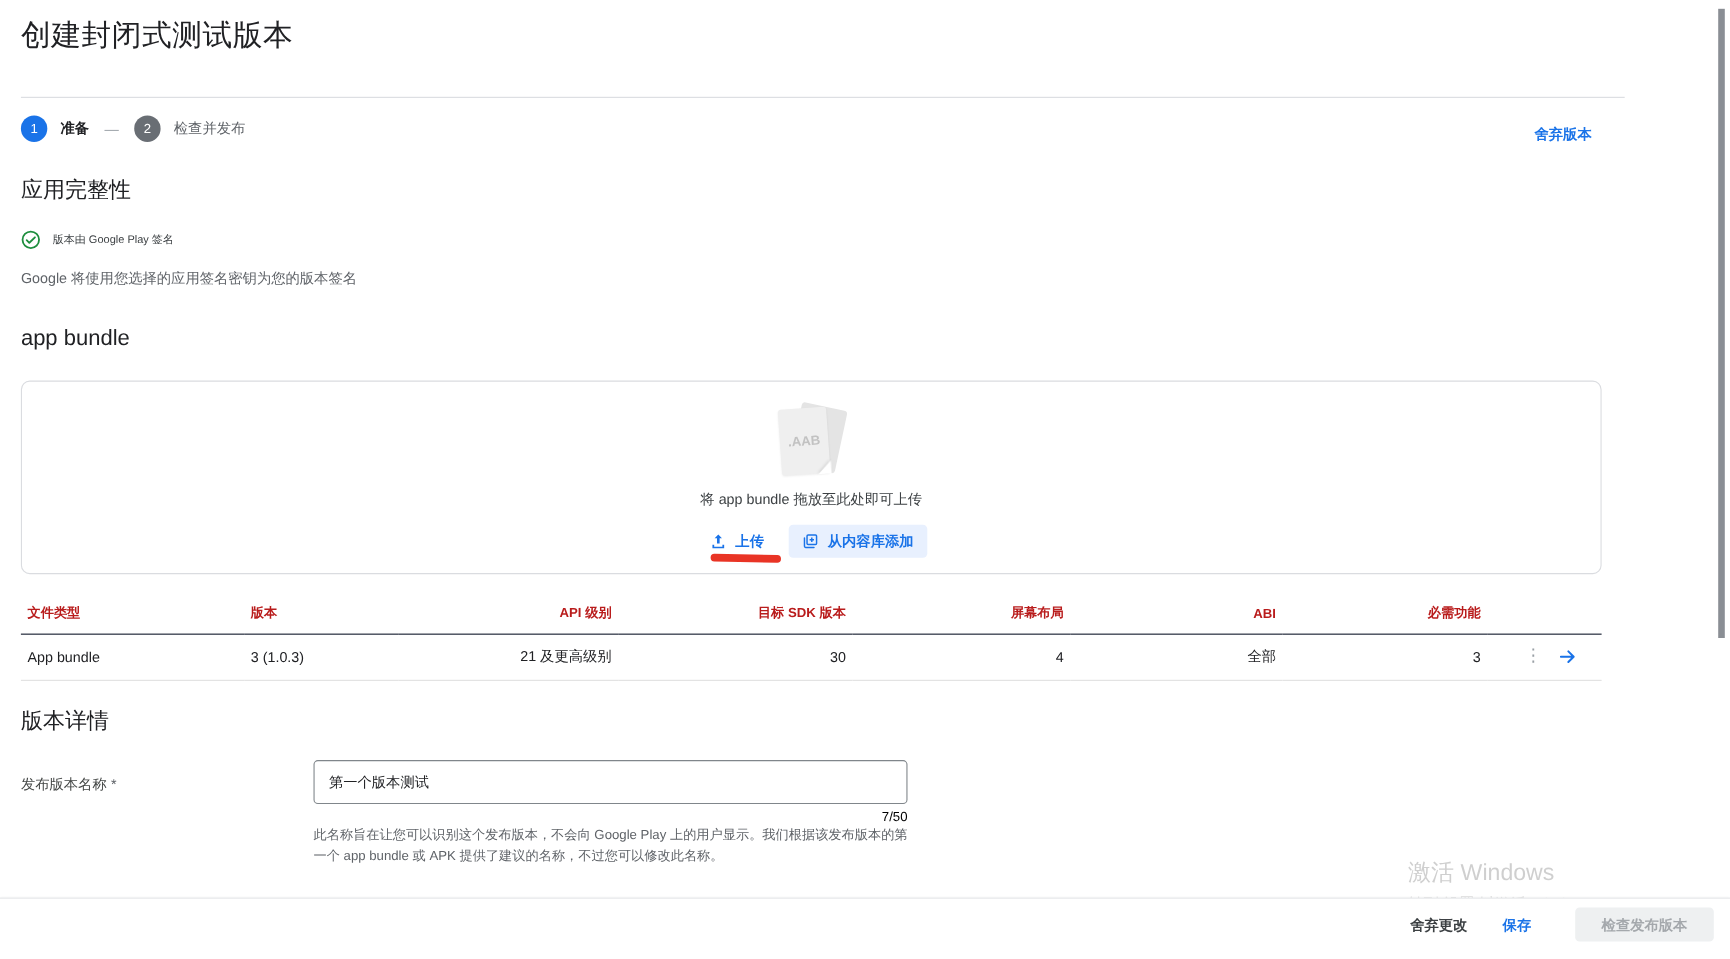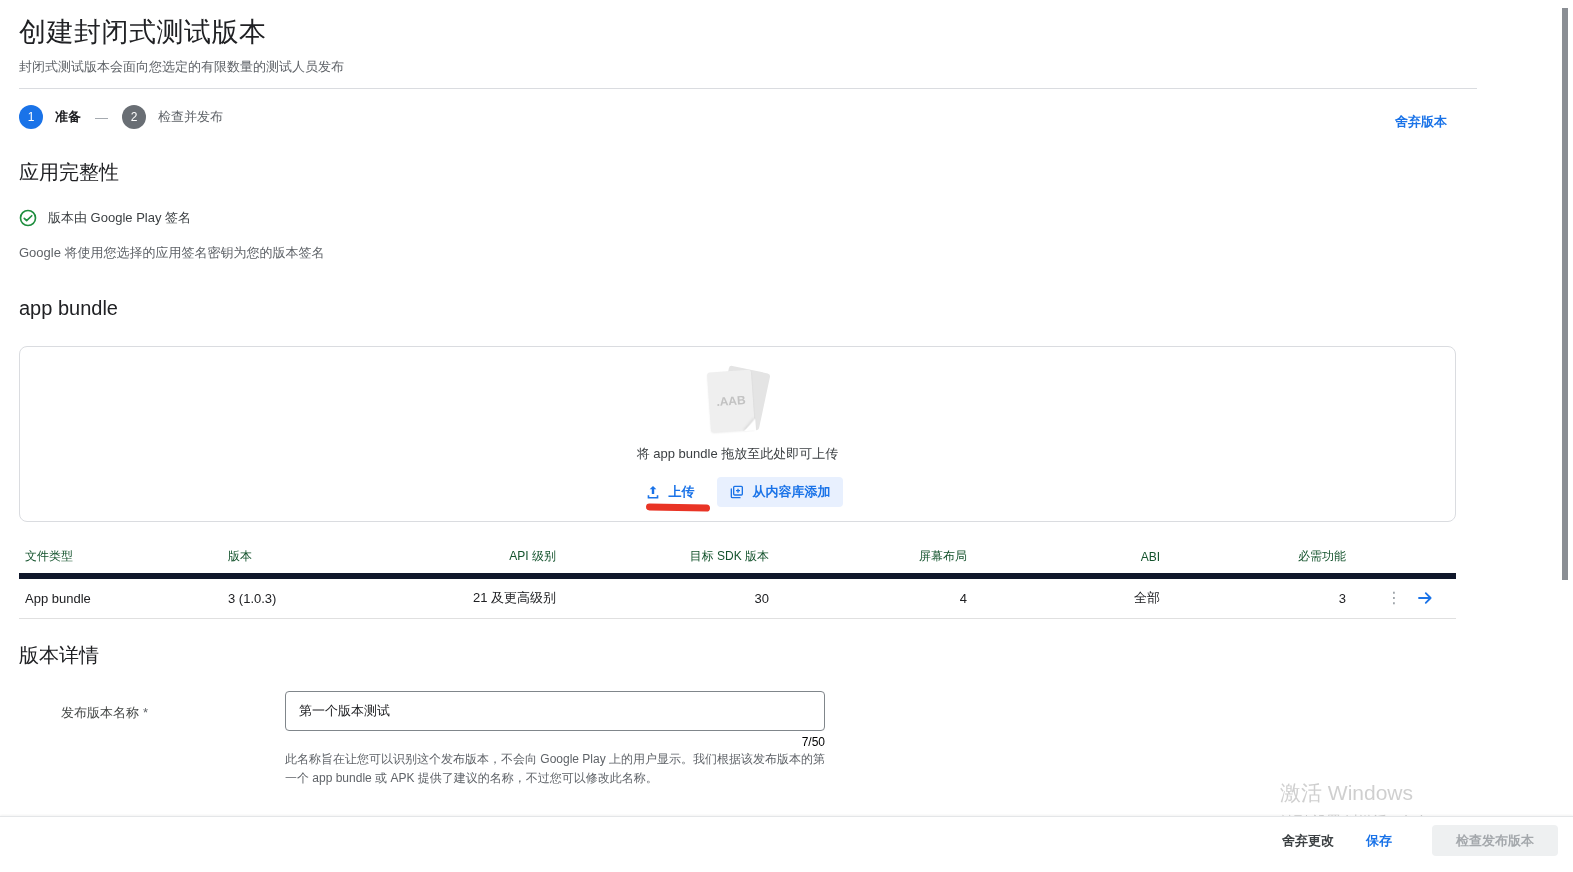--- a/index.html
+++ b/index.html
@@ -53,21 +53,21 @@
     background: none; border: none; font-family: inherit;
   }
 
   
   .section-heading { font-size: 20px; font-weight: 400; color: #202124; }
   .integrity-heading { position: absolute; left: 19px; top: 159px; }
   .integrity-row {
     position: absolute; left: 19px; top: 209px;
     display: flex; align-items: center; gap: 11px;
   }
-  .integrity-row-label { font-size: 13px; color: #3c4043; }
+  .integrity-row-label { font-size: 10px; color: #3c4043; }
   .integrity-desc {
     position: absolute; left: 19px; top: 244px;
     font-size: 13px; color: #5f6368;
   }
 
   
   .bundle-heading { position: absolute; left: 19px; top: 297px; }
   .upload-panel {
     position: absolute; left: 19px; top: 346px;
     width: 1437px; height: 176px;
@@ -117,41 +117,41 @@
     width: 64px; height: 7px; background: #e93425; border-radius: 4px;
     transform: rotate(1.2deg);
   }
 
   
   .bundle-table {
     position: absolute; left: 19px; top: 540px; width: 1437px;
     border-collapse: collapse; table-layout: fixed;
   }
   .bundle-table th {
-    height: 36px; font-size: 12px; font-weight: 400; color: #14532d;
-    border-bottom: 6px solid #0f172a; padding: 0 6px;
+    height: 36px; font-size: 12px; font-weight: 700; color: #b91c1c;
+    border-bottom: 1px solid #0f172a; padding: 0 6px;
   }
   .bundle-table td {
     height: 42px; font-size: 13px; color: #202124;
     border-bottom: 1px solid #e0e0e0; padding: 0 6px;
   }
   .al { text-align: left; }
   .ar { text-align: right; }
   .row-actions { display: flex; align-items: center; justify-content: flex-end; gap: 14px; padding-right: 16px; }
   .dots-icon {
     color: #9aa0a6; font-size: 16px; letter-spacing: 0; cursor: pointer;
     line-height: 1; background: none; border: none; font-family: inherit;
   }
   .arrow-btn { background: none; border: none; cursor: pointer; display: flex; align-items: center; }
 
   
   .details-heading { position: absolute; left: 19px; top: 642px; }
   .field-label {
     position: absolute; left: 19px; top: 704px;
-    font-size: 13px; color: #444746; margin-left: 42px;
+    font-size: 13px; color: #444746;
   }
   .required-mark { color: #5f6368; margin-left: 4px; }
   .release-name-input {
     position: absolute; left: 285px; top: 691px;
     width: 540px; height: 40px;
     border: 1px solid #80868b; border-radius: 4px;
     padding: 0 13px; font-size: 13px; color: #202124;
     font-family: inherit; background: #fff; outline: none;
   }
   .char-counter {
@@ -194,21 +194,20 @@
     position: absolute; left: 1562px; top: 8px; width: 6px; height: 572px;
     background: #8a8e94; cursor: pointer;
   }
 </style>
 </head>
 <body>
 
 <div class="page">
 
   <h1 class="page-title">创建封闭式测试版本</h1>
-  <div class="page-subtitle">封闭式测试版本会面向您选定的有限数量的测试人员发布</div>
   <div class="header-divider"></div>
 
   <div class="stepper">
     <div class="step-circle active">1</div>
     <span class="step-label active">准备</span>
     <span class="step-separator">—</span>
     <div class="step-circle inactive">2</div>
     <span class="step-label inactive">检查并发布</span>
   </div>
   <button class="discard-release-link">舍弃版本</button>

